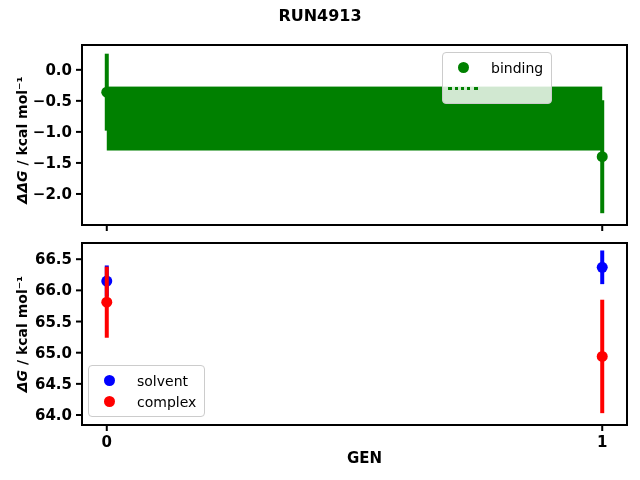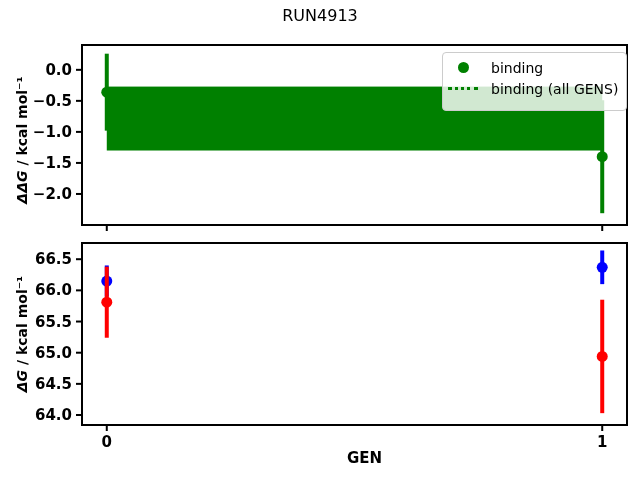--- a/index.html
+++ b/index.html
@@ -3,37 +3,37 @@
 <meta charset="utf-8">
 <style>
   html,body{margin:0;padding:0;background:#ffffff;}
   .figure{
     position:relative;width:640px;height:480px;background:#ffffff;
     font-family:"DejaVu Sans",sans-serif;color:#000;overflow:hidden;
   }
   #plot-svg{position:absolute;left:0;top:0;}
   .title{
     position:absolute;left:0;top:6px;width:640px;text-align:center;
-    font-size:16px;font-weight:normal;
+    font-size:16px;font-weight:bold;
   }
   .ylabel{
     position:absolute;width:220px;height:20px;line-height:20px;text-align:center;
     font-size:14px;font-weight:bold;transform:rotate(-90deg);white-space:nowrap;
   }
   .ylabel .math{font-style:italic;}
   #ylabel-top{left:-88px;top:130px;}
   #ylabel-bottom{left:-88px;top:324px;}
   .xlabel{
     position:absolute;left:92px;top:449px;width:545px;text-align:center;
     font-size:15px;font-weight:bold;
   }
   .legend{
     position:absolute;background:rgba(255,255,255,0.82);
     border:1px solid #cccccc;border-radius:4px;box-sizing:border-box;
-    padding:4px 8px 11px 0;
+    padding:4px 8px 4px 0;
   }
   #legend-top{left:442px;top:52px;}
   #legend-bottom{left:88px;top:365px;}
   .legend-row{display:flex;align-items:center;height:21px;}
   .handle{width:40px;display:flex;justify-content:center;align-items:center;flex:none;}
   .dot{width:11px;height:11px;border-radius:50%;background:#888;}
   .dotline{width:30px;height:0;border-top:3px dotted #008000;}
   .llabel{font-size:14px;margin-left:8px;white-space:nowrap;}
 </style>
 </head>
@@ -107,18 +107,31 @@
     <div class="legend-row">
       <span class="handle">
         <span class="dot" style="background: rgb(0, 128, 0);"></span>
       </span>
       <span class="llabel">binding</span>
     </div>
     <div class="legend-row">
       <span class="handle">
         <span class="dotline" style="border-top-color: rgb(0, 128, 0);"></span>
       </span>
-      <span class="llabel">binding (all GENS)</span>
     </div>
   </div>
 
+  <div class="legend" id="legend-bottom">
+    <div class="legend-row">
+      <span class="handle">
+        <span class="dot" style="background: rgb(0, 0, 255);"></span>
+      </span>
+      <span class="llabel">solvent</span>
+    </div>
+    <div class="legend-row">
+      <span class="handle">
+        <span class="dot" style="background: rgb(255, 0, 0);"></span>
+      </span>
+      <span class="llabel">complex</span>
+    </div>
+  </div>
 
 </div>
 
 </body></html>

